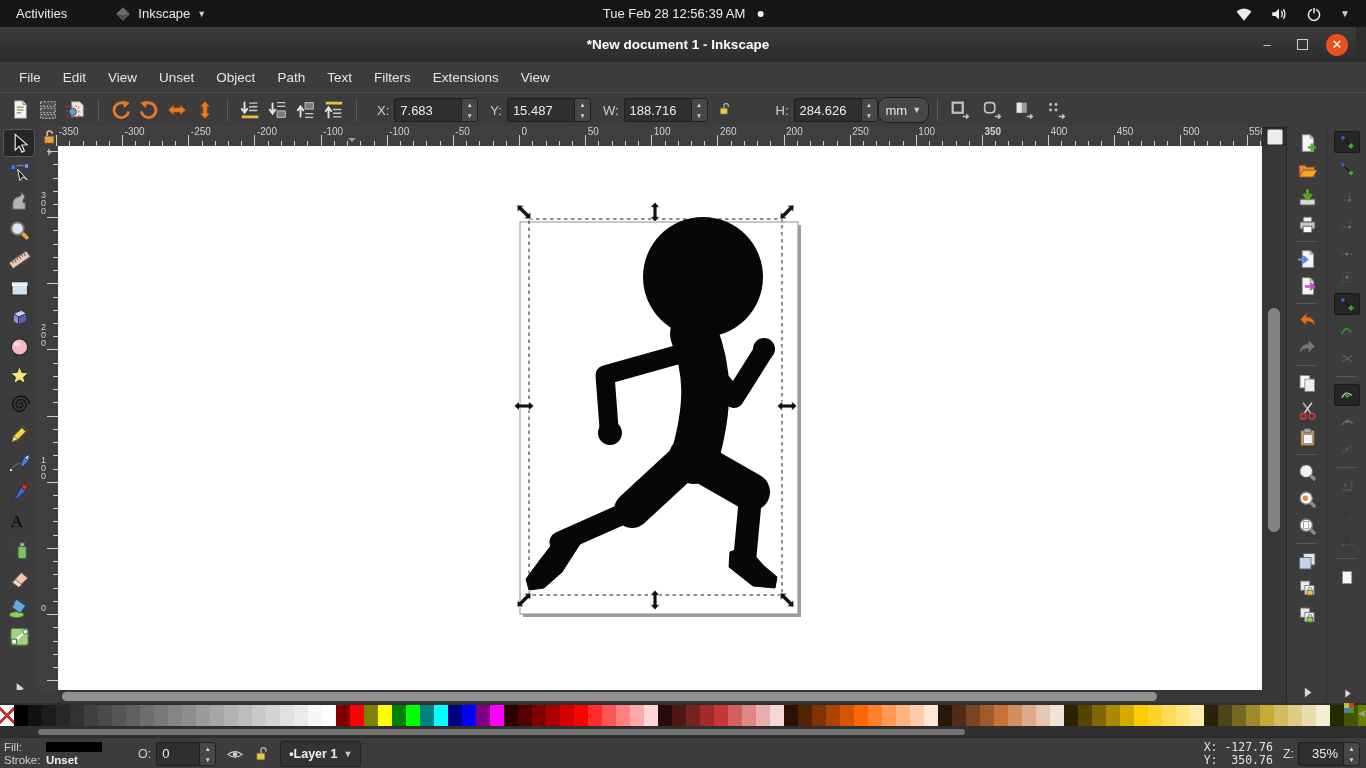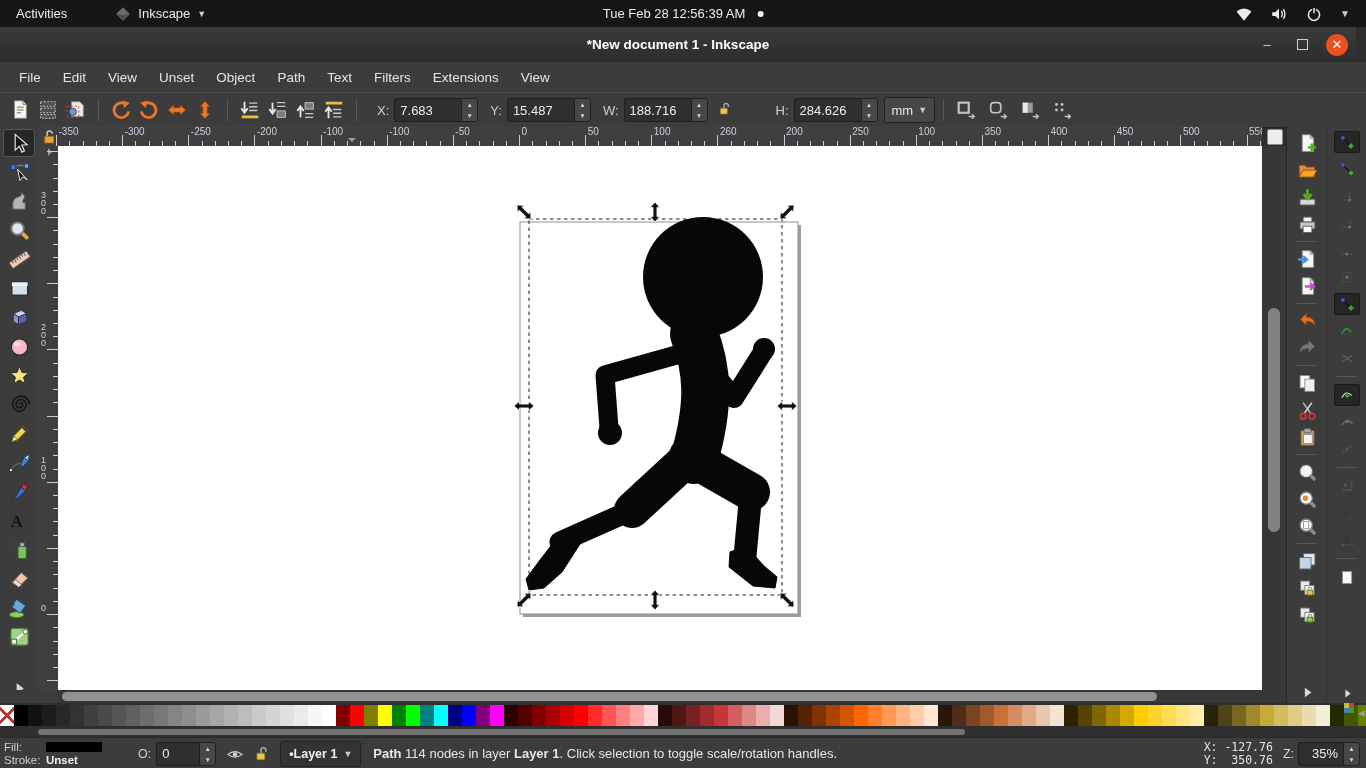--- a/index.html
+++ b/index.html
@@ -42,22 +42,22 @@
   .tbtn{width:28px;height:27px;display:flex;align-items:center;justify-content:center;border-radius:3px;flex:0 0 auto;}
   .tbtn svg{width:22px;height:22px;}
   .vsep{width:1px;height:22px;background:#5a5a5a;margin:0 8px;flex:0 0 auto;}
   .spin-label{color:#d0d0d0;margin:0 5px 0 12px;}
   .spin{display:flex;height:24px;flex:0 0 auto;}
   .spin input{width:56px;height:22px;background:#2f2f2f;border:1px solid #202020;border-right:0;
     border-radius:3px 0 0 3px;color:#ededed;font-size:13px;font-family:"Liberation Sans",sans-serif;padding:0 5px;outline:none;}
   .arrows{width:15px;display:flex;flex-direction:column;background:#474747;border:1px solid #202020;
     border-radius:0 3px 3px 0;}
   .arrows span{flex:1;display:flex;align-items:center;justify-content:center;font-size:6.5px;color:#cfcfcf;}
-  .unit-dd{height:24px;background:#474747;border:1px solid #202020;border-radius:3px;
-    display:flex;align-items:center;gap:5px;padding:0 7px;margin-left:6px;color:#e8e8e8;}
+  .unit-dd{height:24px;background:#474747;border:1px solid #202020;border-radius:9px;
+    display:flex;align-items:center;gap:5px;padding:0 7px;margin-left:0;color:#e8e8e8;}
   .unit-dd .chev{font-size:9px;color:#ccc;}
   .lock-mini{width:18px;height:20px;margin:0 2px 0 8px;}
   .lock-mini svg{width:16px;height:18px;}
 
   
   #toolbox{position:absolute;left:0;top:126px;width:38px;height:577px;background:#3c3c3c;
     border-right:1px solid #282828;display:flex;flex-direction:column;align-items:center;
     padding-top:3px;gap:1px;}
   .tool{width:32px;height:28px;display:flex;align-items:center;justify-content:center;border-radius:3px;flex:0 0 auto;}
   .tool svg{width:23px;height:23px;}
@@ -677,21 +677,21 @@
     <div class="htick" style="left: 836.2px;"></div>
     <div class="htick" style="left: 849.4px;"></div>
     <div class="htick" style="left: 862.6px;"></div>
     <div class="htick major" style="left: 875.8px;"></div>
     <div class="hlabel" style="left: 878.34px;">100</div>
     <div class="htick" style="left: 889.1px;"></div>
     <div class="htick" style="left: 902.3px;"></div>
     <div class="htick" style="left: 915.5px;"></div>
     <div class="htick" style="left: 928.8px;"></div>
     <div class="htick major" style="left: 942px;"></div>
-    <div class="hlabel" style="left: 944.48px;">350</div>
+    <div class="hlabel" style="left: 944.48px; font-weight: bold;">350</div>
     <div class="htick" style="left: 955.2px;"></div>
     <div class="htick" style="left: 968.4px;"></div>
     <div class="htick" style="left: 981.7px;"></div>
     <div class="htick" style="left: 994.9px;"></div>
     <div class="htick major" style="left: 1008.1px;"></div>
     <div class="hlabel" style="left: 1010.62px;">400</div>
     <div class="htick" style="left: 1021.3px;"></div>
     <div class="htick" style="left: 1034.6px;"></div>
     <div class="htick" style="left: 1047.8px;"></div>
     <div class="htick" style="left: 1061px;"></div>
@@ -1254,21 +1254,20 @@
   <span class="sb-icon" style="display: inline-flex; width: 18px; height: 18px;">
       <svg viewBox="0 0 24 24" style="width: 100%; height: 100%;">
         <rect x="6.5" y="11" width="10.5" height="8.5" rx="1" fill="#e8c84a" stroke="#8a7a2a"></rect>
         <path d="M12 11 V7 a3.2 3.2 0 0 1 6.4 0 v2" fill="none" stroke="#a8a8a8" stroke-width="2"></path>
       </svg>
     </span>
   <span id="layer-dd">
     <span>•Layer 1</span>
     <span class="chev">▼</span>
   </span>
-  <div id="status-msg"><b>Path</b><span> 114 nodes in layer </span><b>Layer 1</b><span>. Click selection to toggle scale/rotation handles.</span></div>
   <div id="coords">X: -127.76
 Y:  350.76</div>
   <span id="z-label">Z:</span>
   <span class="spin" id="zoom-spin">
     <input value="35%" style="">
     <span class="arrows">
         <span>▲</span>
         <span>▼</span>
       </span>
   </span>

